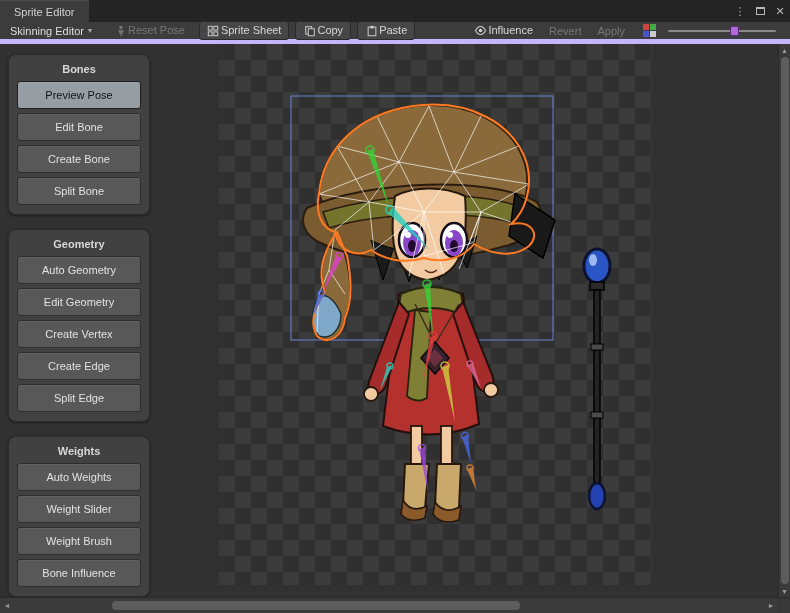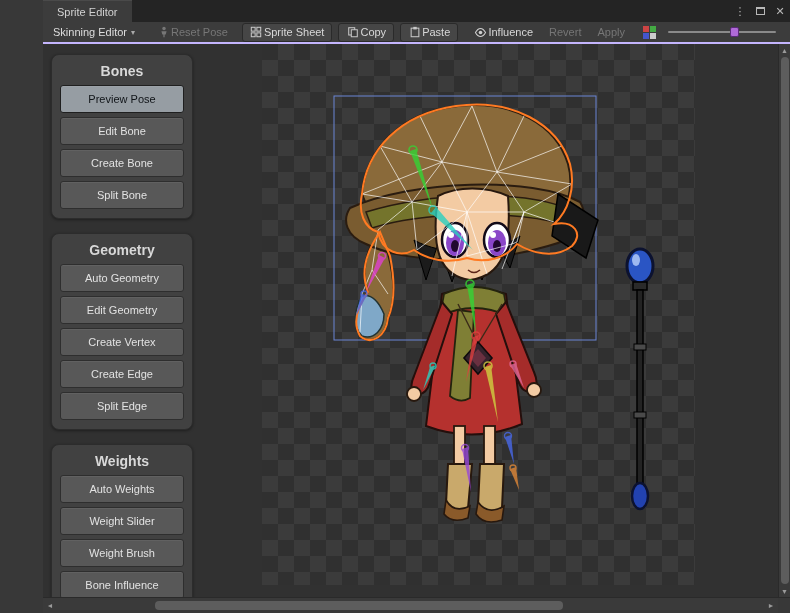--- a/index.html
+++ b/index.html
@@ -1,27 +1,27 @@
 <!DOCTYPE html>
 <html><head>
 <meta charset="utf-8">
 <style>
   * { margin:0; padding:0; box-sizing:border-box; }
   html,body { width:790px; height:613px; background:#1e1e1e; font-family:"Liberation Sans", sans-serif; overflow:hidden; }
-  .window { width:790px; height:613px; display:flex; flex-direction:column; background:#383838;padding-left:43px; }
+  .window { width:790px; height:613px; display:flex; flex-direction:column; background:#383838; }
 
   
   .titlebar { height:22px; background:#242424; display:flex; align-items:stretch; flex-shrink:0; }
   .doc-tab { background:#3c3c3c; color:#d2d2d2; font-size:11px; padding:0 14px; display:flex; align-items:center; border-top:1px solid #4a4a4a; }
   .titlebar-spacer { flex:1; }
   .win-ctrl { width:20px; display:flex; align-items:center; justify-content:center; color:#b8b8b8; font-size:11px; cursor:pointer; }
   .maxbox { width:9px; height:8px; border:1px solid #b8b8b8; border-top-width:2px; }
 
   
-  .toolbar { height:22px; background:#3c3c3c; border-bottom:2px solid #c4b5fd; display:flex; align-items:center; padding:0 4px; flex-shrink:0; font-size:11px; color:#cfcfcf; }
+  .toolbar { height:22px; background:#3c3c3c; border-bottom:5px solid #c4b5fd; display:flex; align-items:center; padding:0 4px; flex-shrink:0; font-size:11px; color:#cfcfcf; }
   .tb-dropdown { display:flex; align-items:center; gap:4px; padding:2px 8px 2px 6px; cursor:pointer; color:#dedede; }
   .tb-dropdown .arrow { font-size:8px; color:#aaa; }
   .tb-btn { display:flex; align-items:flex-start; gap:1px; background:#464646; border:1px solid #2a2a2a; border-radius:3px; padding:2px 7px; margin-left:6px; cursor:pointer; color:#d8d8d8; }
   .tb-btn.disabled { color:#777; cursor:default; }
   .tb-btn.plain { background:transparent; border-color:transparent; }
   .tb-right { margin-left:auto; display:flex; align-items:center; }
   .tb-label-btn { padding:2px 8px; cursor:pointer; color:#d8d8d8; }
   .tb-label-btn.disabled { color:#767676; cursor:default; }
   .icon { display:inline-flex; width:13px; height:13px; align-items:center; justify-content:center; }
   .chan-icon { display:grid; grid-template-columns:6px 6px; grid-template-rows:6px 6px; gap:1px; margin:0 8px 0 10px; cursor:pointer; }
@@ -35,21 +35,21 @@
   .workspace { flex:1; position:relative; background:#313131; overflow:hidden; }
 
   .canvas-checker { position:absolute; left:219px; top:0; width:433px; height:541px;
     background:repeating-conic-gradient(#3b3b3b 0% 25%, #303030 0% 50%);
     background-size:32px 32px; }
   .canvas-art { position:absolute; left:219px; top:0; width:433px; height:541px; }
 
   
   .side-panels { position:absolute; left:8px; top:10px; width:142px; display:flex; flex-direction:column; gap:14px; }
   .tool-group { background:#414141; border:1px solid #2c2c2c; border-radius:8px; padding:4px 8px 9px; box-shadow:0 1px 3px rgba(0,0,0,.4); }
-  .tool-group h3 { font-size:14px; font-weight:bold; color:#d8d8d8; text-align:center; padding:4px 0 6px; }
+  .tool-group h3 { font-size:11px; font-weight:bold; color:#d8d8d8; text-align:center; padding:4px 0 6px; }
   .tool-btn { display:block; width:100%; height:28px; margin-top:4px; background:#585858; border:1px solid #2e2e2e; border-radius:3px; color:#e2e2e2; font-size:11px; font-family:"Liberation Sans", sans-serif; cursor:pointer; box-shadow:inset 0 1px 0 rgba(255,255,255,.06); }
   .tool-btn:first-of-type { margin-top:0; }
   .tool-btn.active { background:#969da3; color:#101418; border-color:#1f1f1f; }
 
   
   .vscroll { width:12px; background:#3a3a3a; border-left:1px solid #2a2a2a; display:flex; flex-direction:column; align-items:center; flex-shrink:0; }
   .vscroll .sb-arrow { height:12px; font-size:7px; color:#9a9a9a; display:flex; align-items:center; justify-content:center; cursor:pointer; }
   .vscroll .sb-thumb { flex:1; width:8px; margin:1px 0; background:#5d5d5d; border-radius:4px; cursor:pointer; }
   .hscroll { height:16px; background:#3a3a3a; border-top:1px solid #2a2a2a; display:flex; align-items:center; flex-shrink:0; position:relative; }
   .hscroll .sb-arrow { width:14px; font-size:7px; color:#9a9a9a; display:flex; align-items:center; justify-content:center; cursor:pointer; }

